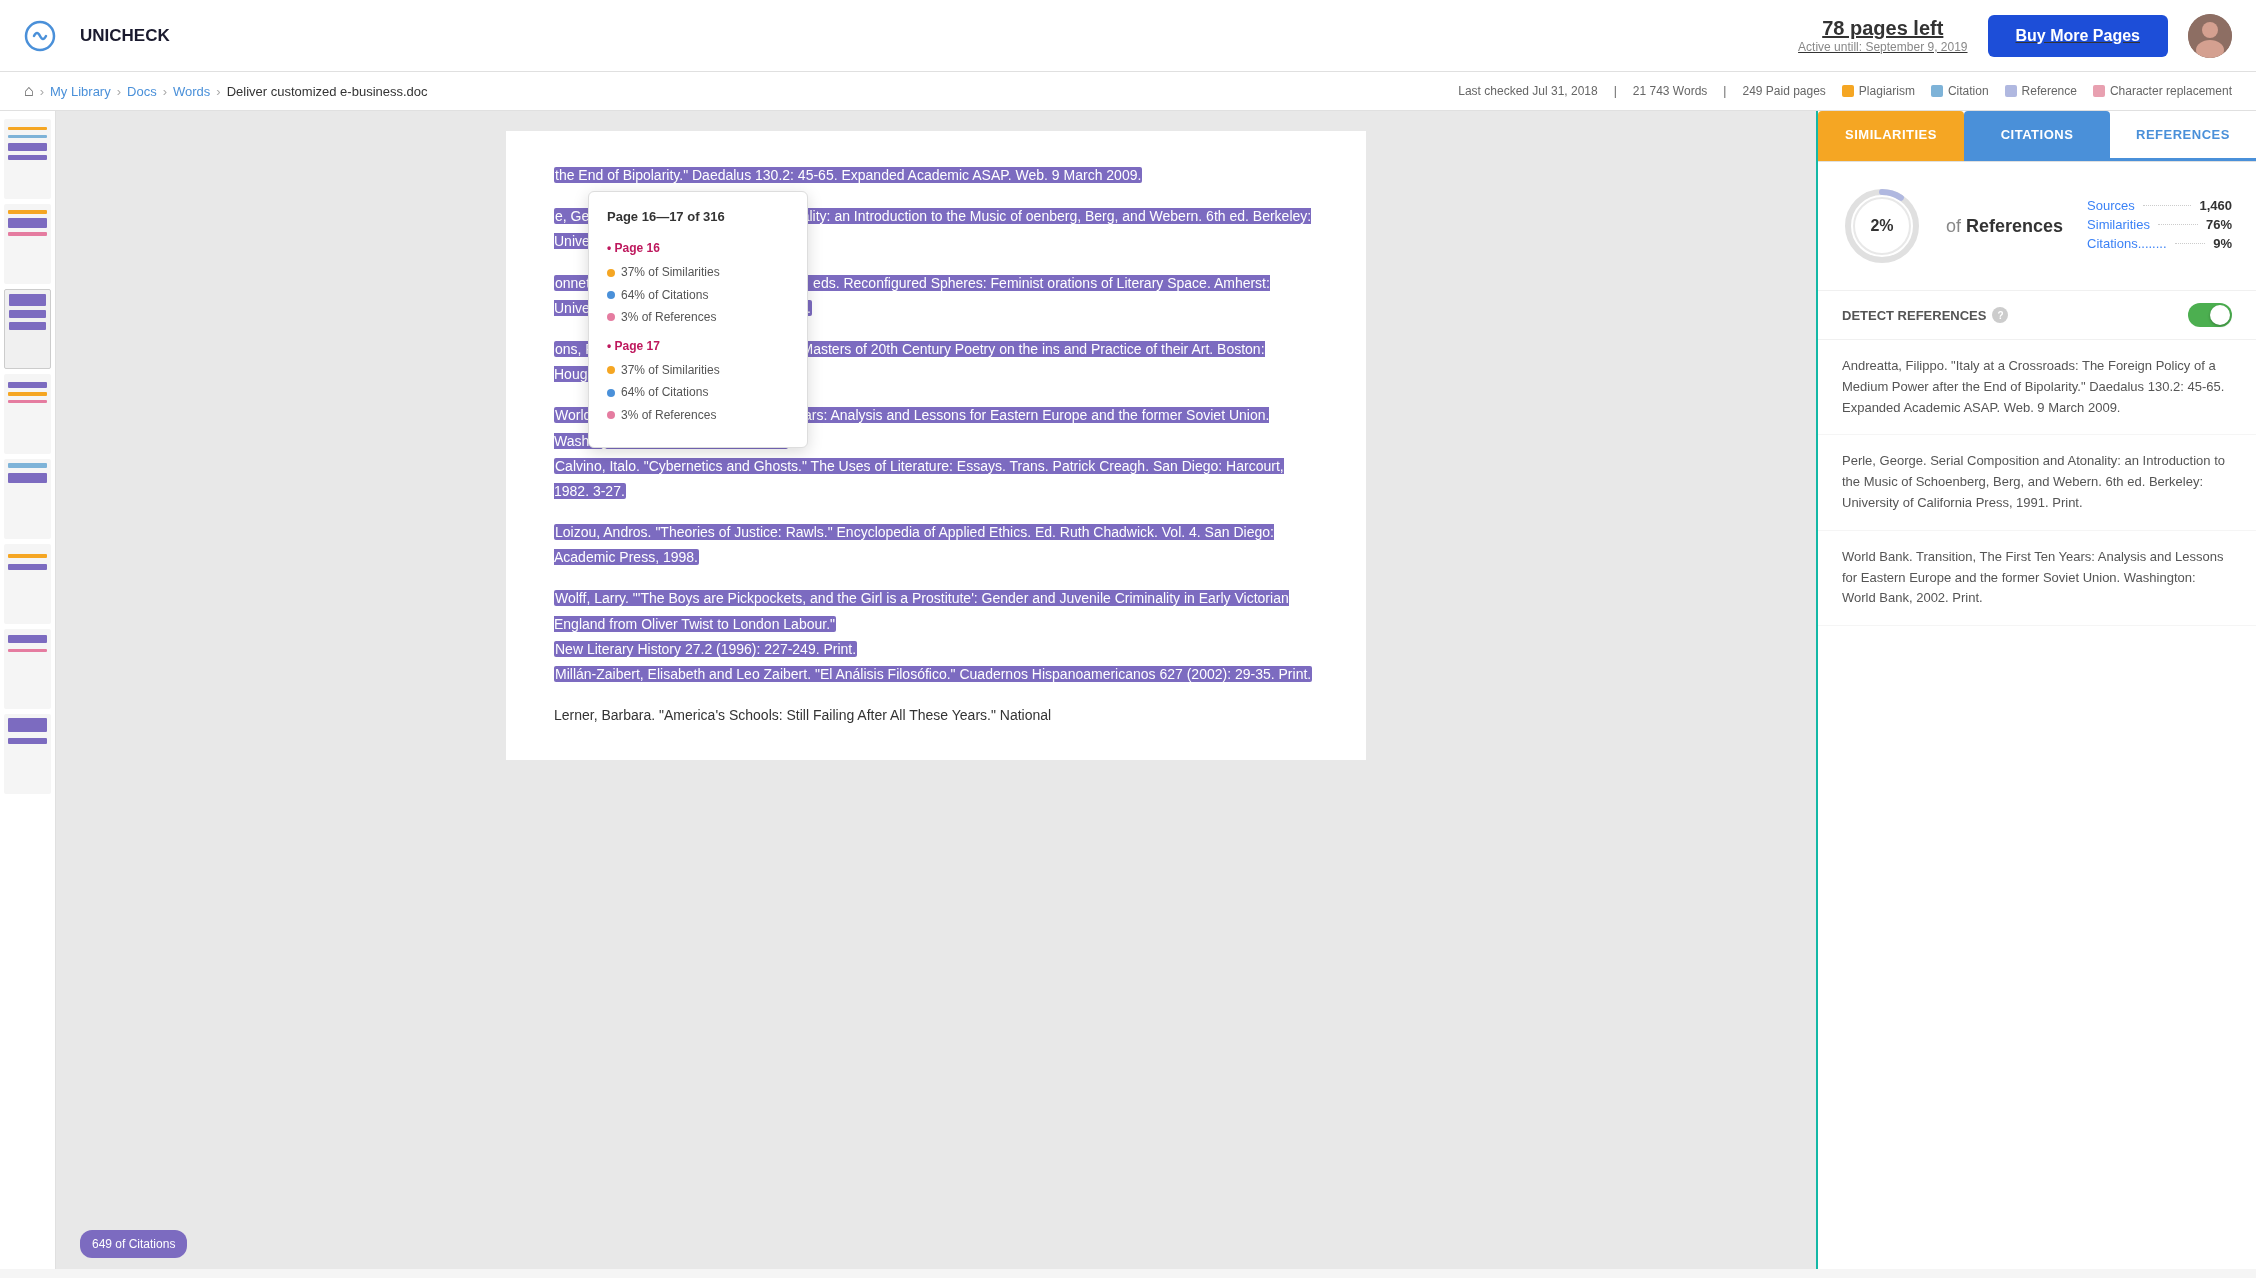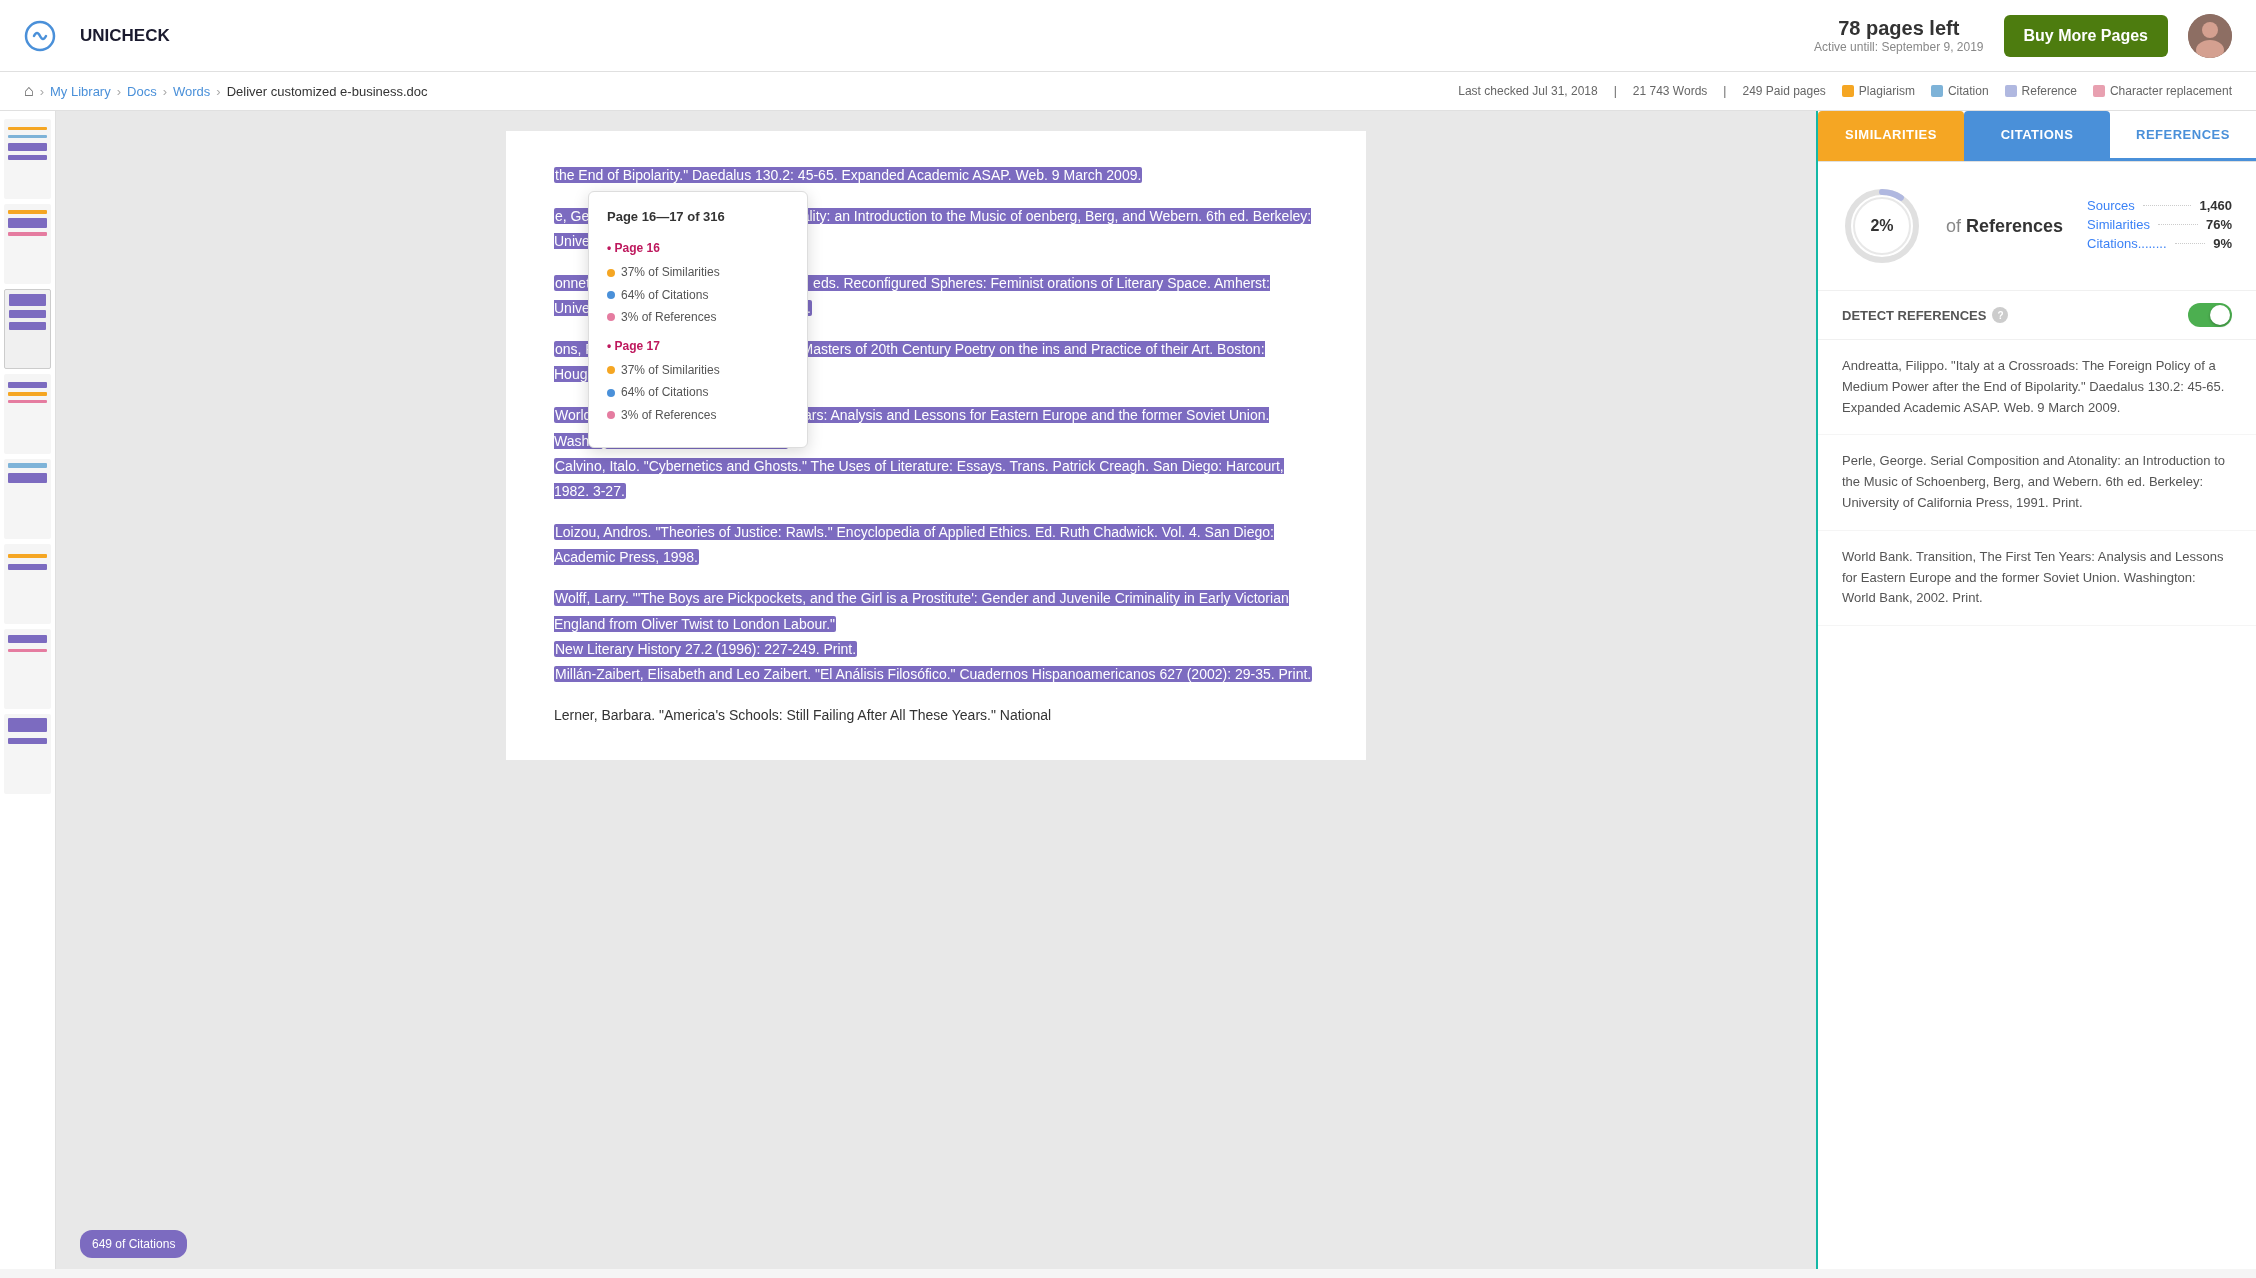--- a/index.html
+++ b/index.html
@@ -26,39 +26,40 @@
       color: #1a1a2e;
     }
     .logo-icon {
       width: 32px;
       height: 32px;
     }
     .header-right {
       display: flex;
       align-items: center;
       gap: 20px;
+      text-decoration: underline;
     }
     .pages-info {
       text-align: center;
     }
     .pages-left {
       font-size: 20px;
       font-weight: 700;
       color: #333;
     }
     .pages-active {
       font-size: 12px;
       color: #888;
     }
     .buy-btn {
-      background: #4d7c0f;
+      background: #1d4ed8;
       color: #fff;
       border: none;
       border-radius: 6px;
-      padding: 12px 20px;
+      padding: 12px 28px;
       font-size: 16px;
       font-weight: 600;
       cursor: pointer;
     }
     .avatar {
       width: 44px;
       height: 44px;
       border-radius: 50%;
       background: #8d6e63;
       overflow: hidden;

